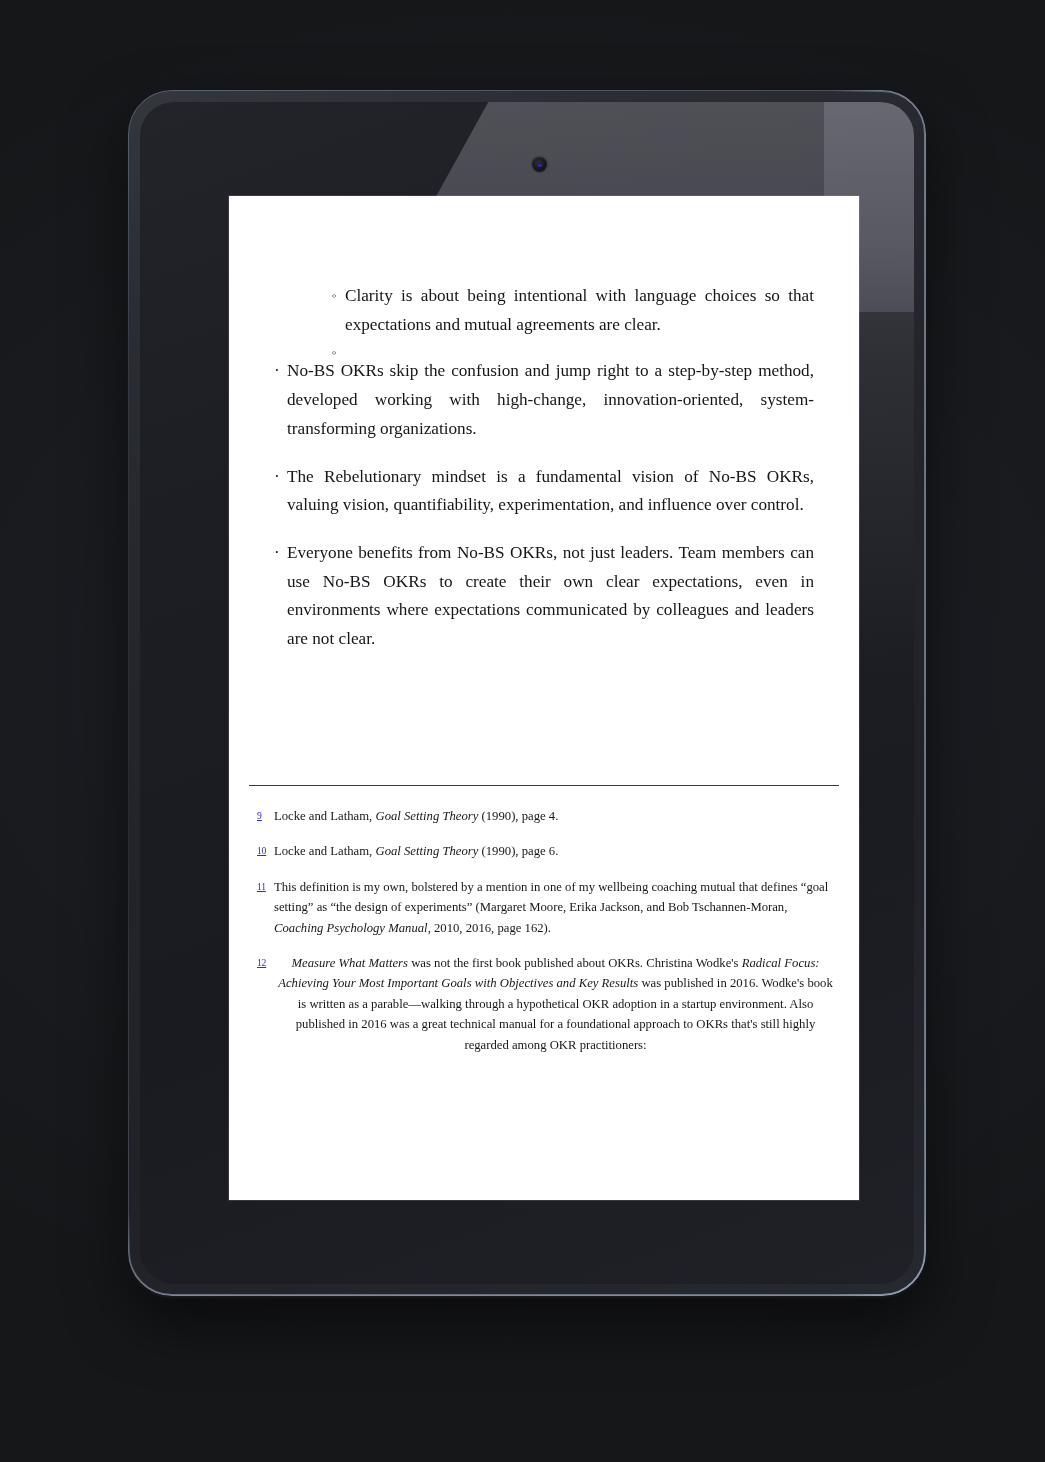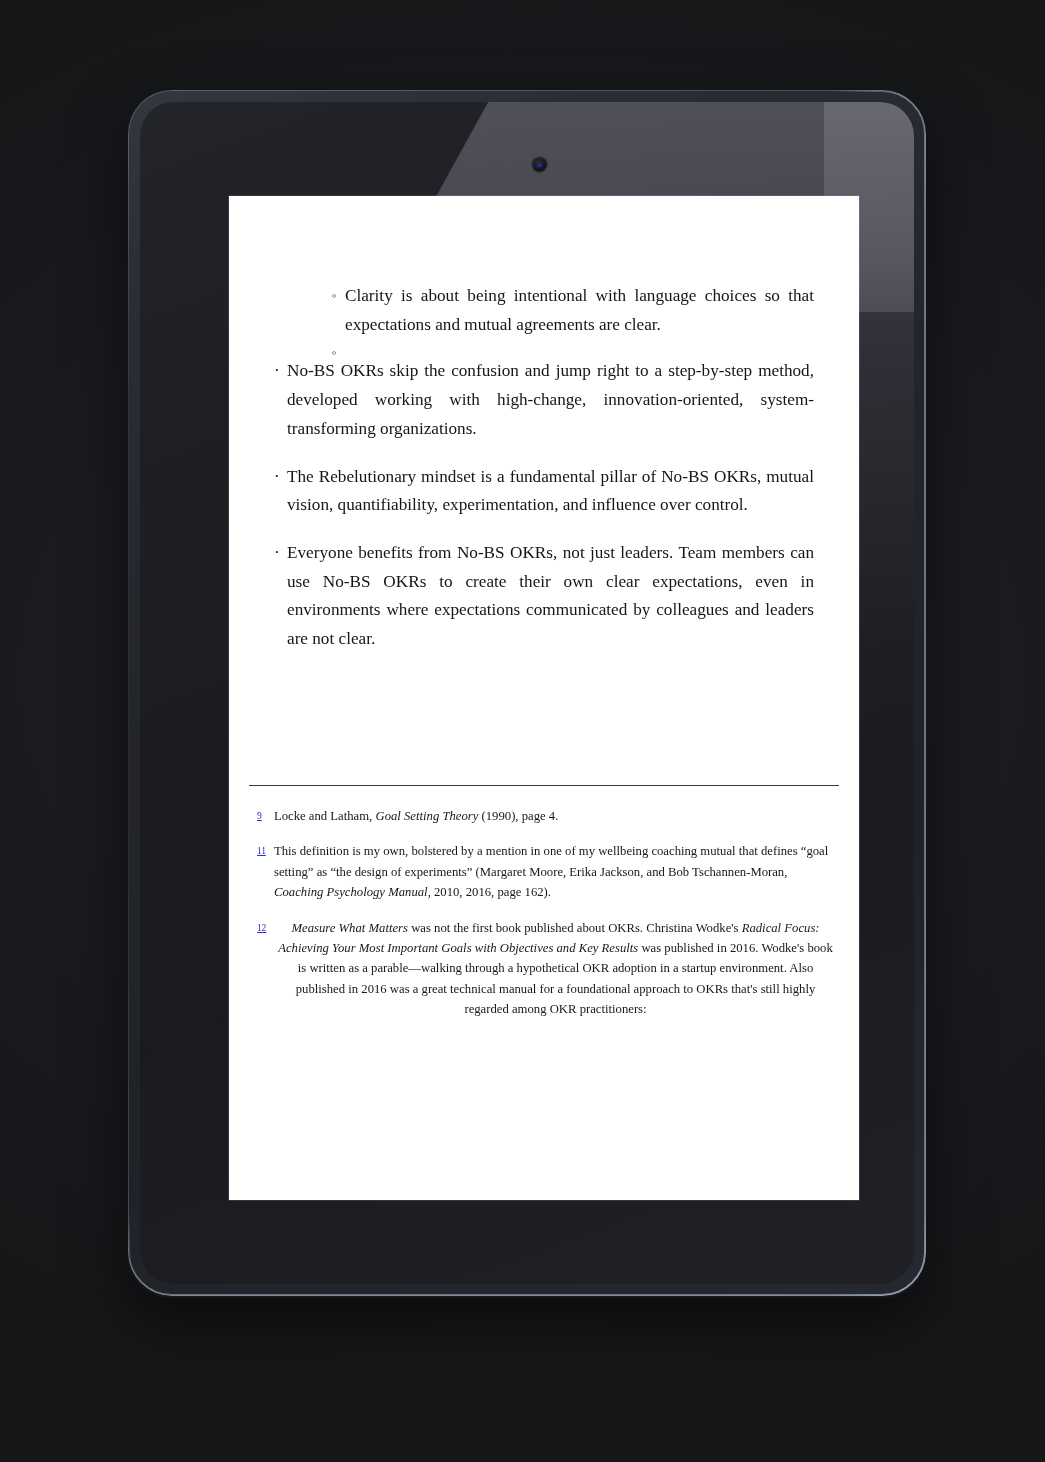--- a/index.html
+++ b/index.html
@@ -274,39 +274,43 @@
           </li>
         </ul>
 
         <ul class="blist">
           <li class="bullet lvl1">
             <span class="dot">·</span>
             <span>No-BS OKRs skip the confusion and jump right to a step-by-step method, developed working with high-change, innovation-oriented, system-transforming organizations.</span>
           </li>
           <li class="bullet lvl1">
             <span class="dot">·</span>
-            <span>The Rebelutionary mindset is a fundamental pillar of No-BS OKRs, mutual vision, quantifiability, experimentation, and influence over control.</span>
+            <span>The Rebelutionary mindset is a fundamental vision of No-BS OKRs, valuing vision, quantifiability, experimentation, and influence over control.</span>
           </li>
           <li class="bullet lvl1">
             <span class="dot">·</span>
             <span>Everyone benefits from No-BS OKRs, not just leaders. Team members can use No-BS OKRs to create their own clear expectations, even in environments where expectations communicated by colleagues and leaders are not clear.</span>
           </li>
         </ul>
 
       </div>
 
       <div class="fn-rule"></div>
 
       <div class="footnotes">
 
         <div class="fn hang">
           <span class="fn-mark">9</span>
           <span class="fn-text"><span>Locke and Latham, </span><i>Goal Setting Theory</i><span> (1990), page 4.</span></span>
         </div>
 
+        <div class="fn hang">
+          <span class="fn-mark wide">10</span>
+          <span class="fn-text"><span>Locke and Latham, </span><i>Goal Setting Theory</i><span> (1990), page 6.</span></span>
+        </div>
 
         <div class="fn hang">
           <span class="fn-mark wide">11</span>
           <span class="fn-text"><span>This definition is my own, bolstered by a mention in one of my wellbeing coaching mutual that defines “goal setting” as “the design of experiments” (Margaret Moore, Erika Jackson, and Bob Tschannen-Moran, </span><i>Coaching Psychology Manual</i><span>, 2010, 2016, page 162).</span></span>
         </div>
 
         <div class="fn hang">
           <span class="fn-mark wide">12</span>
           <span class="fn-text"><i>Measure What Matters</i><span> was not the first book published about OKRs. Christina Wodke's </span><i>Radical Focus: Achieving Your Most Important Goals with Objectives and Key Results</i><span> was published in 2016. Wodke's book is written as a parable—walking through a hypothetical OKR adoption in a startup environment. Also published in 2016 was a great technical manual for a foundational approach to OKRs that's still highly regarded among OKR practitioners:</span></span>
         </div>

